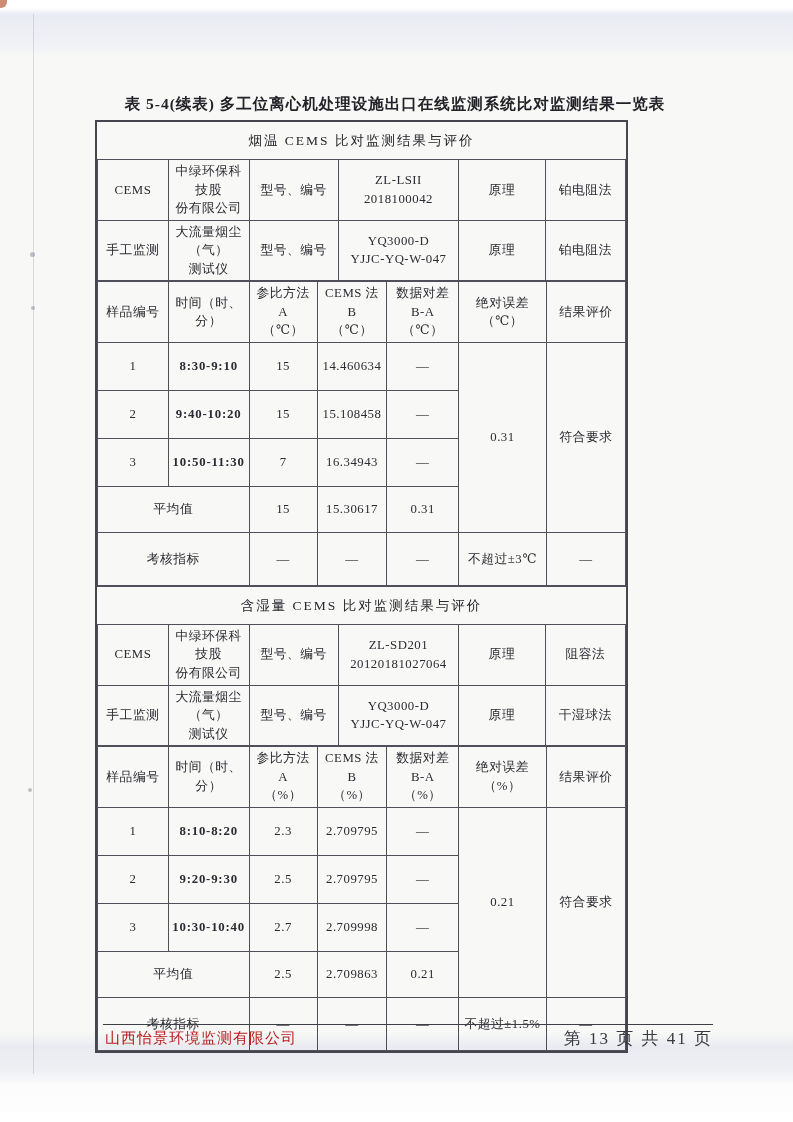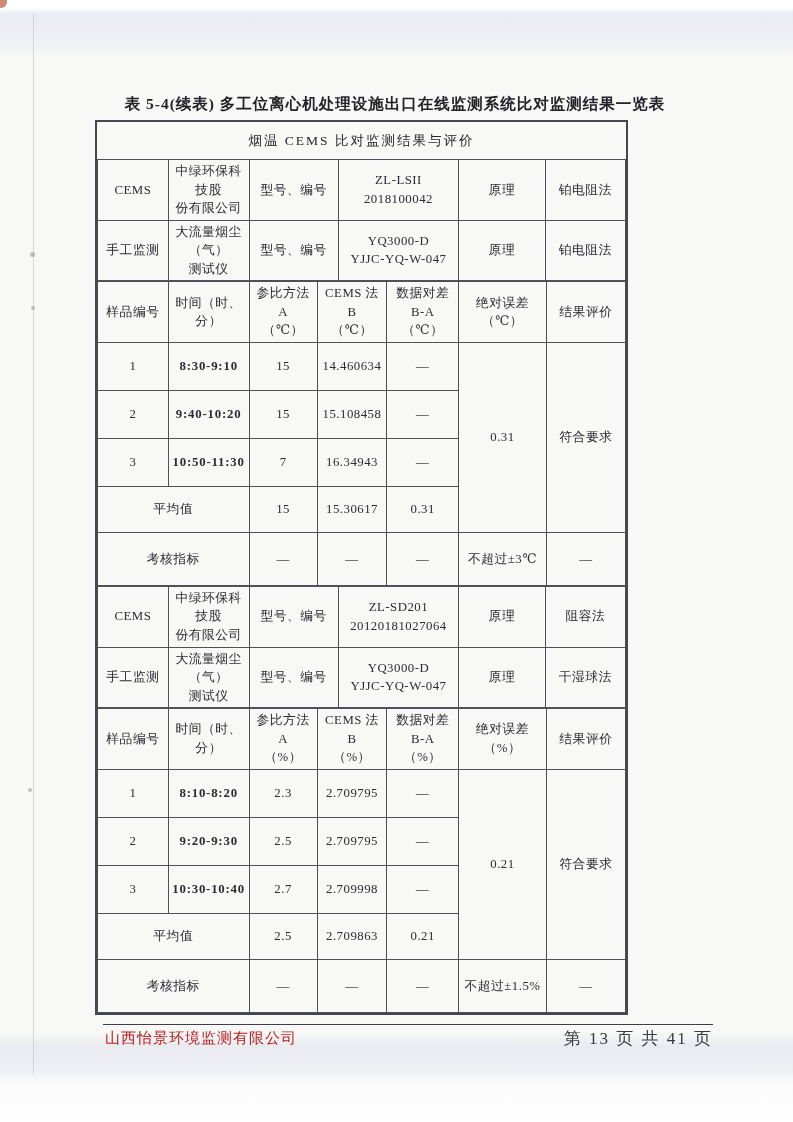--- a/index.html
+++ b/index.html
@@ -193,20 +193,21 @@
         <td colspan="2">考核指标</td>
         <td>—</td>
         <td>—</td>
         <td>—</td>
         <td>不超过±3℃</td>
         <td>—</td>
       </tr>
     </tbody>
   </table>
 
+  <div class="section-title later">含湿量 CEMS 比对监测结果与评价</div>
 
   <table class="tbl info">
     <colgroup>
         <col class="i0">
         <col class="i1">
         <col class="i2">
         <col class="i3">
         <col class="i4">
         <col class="i5">
       </colgroup>

